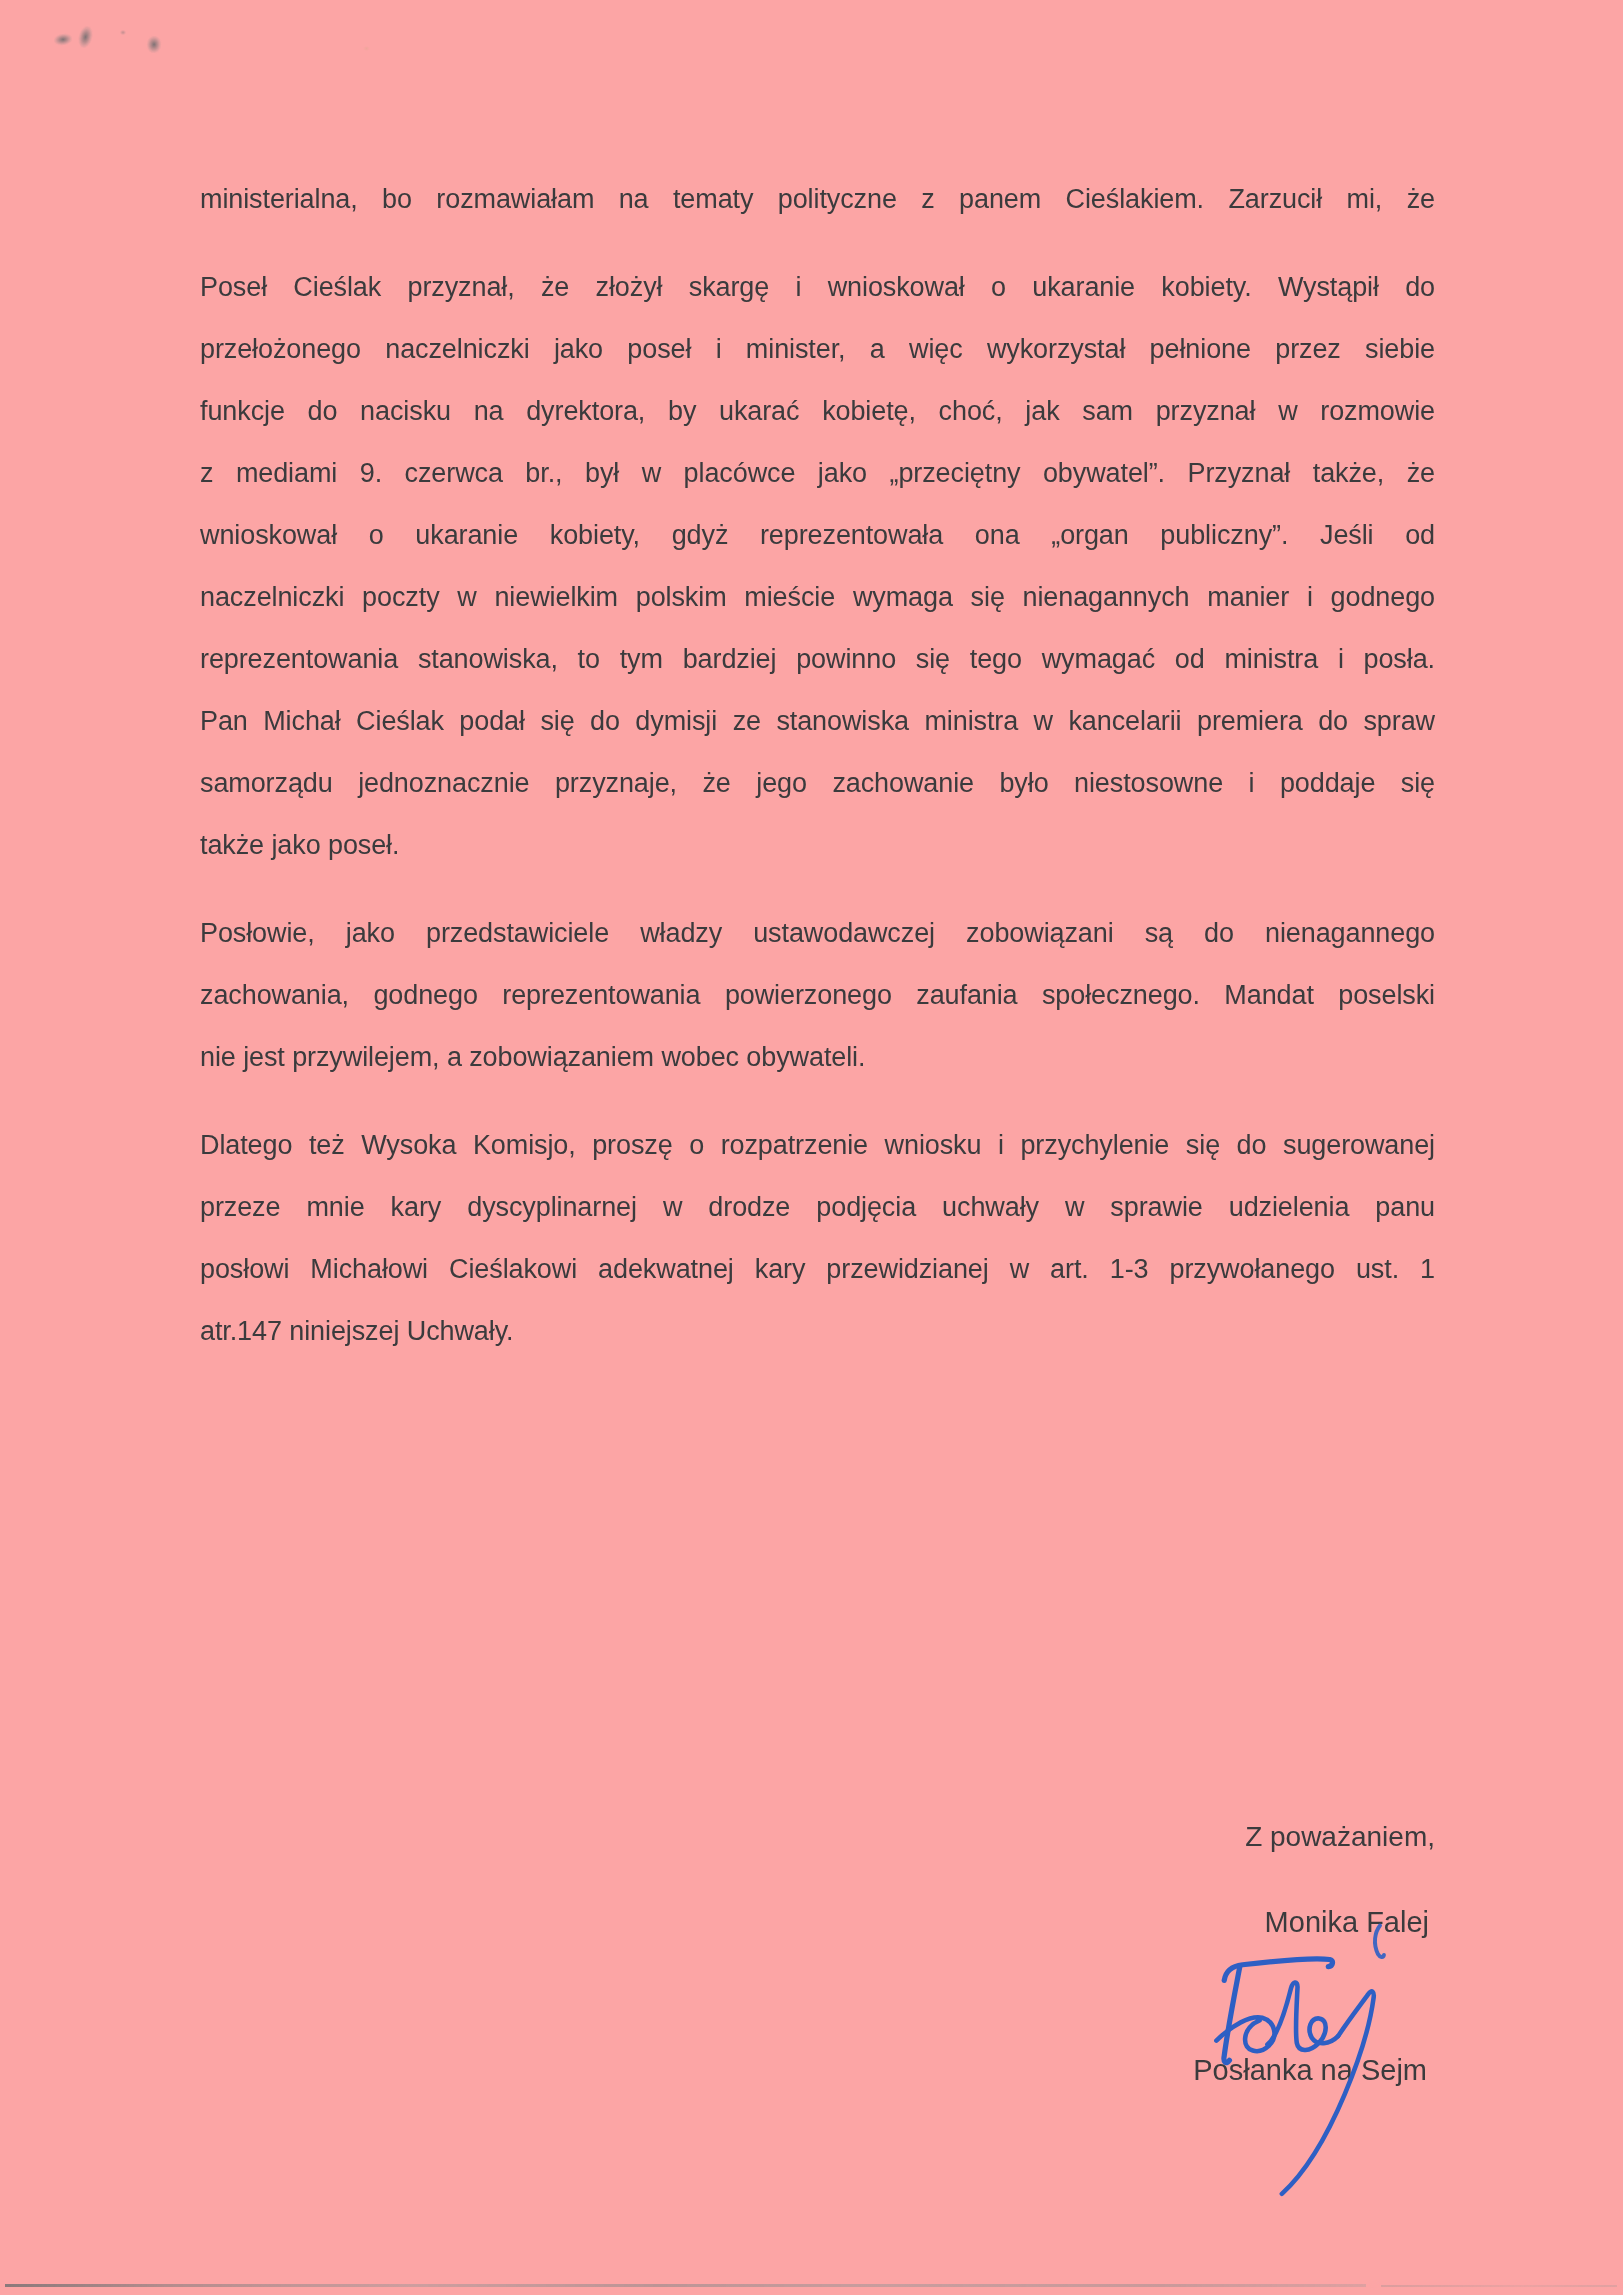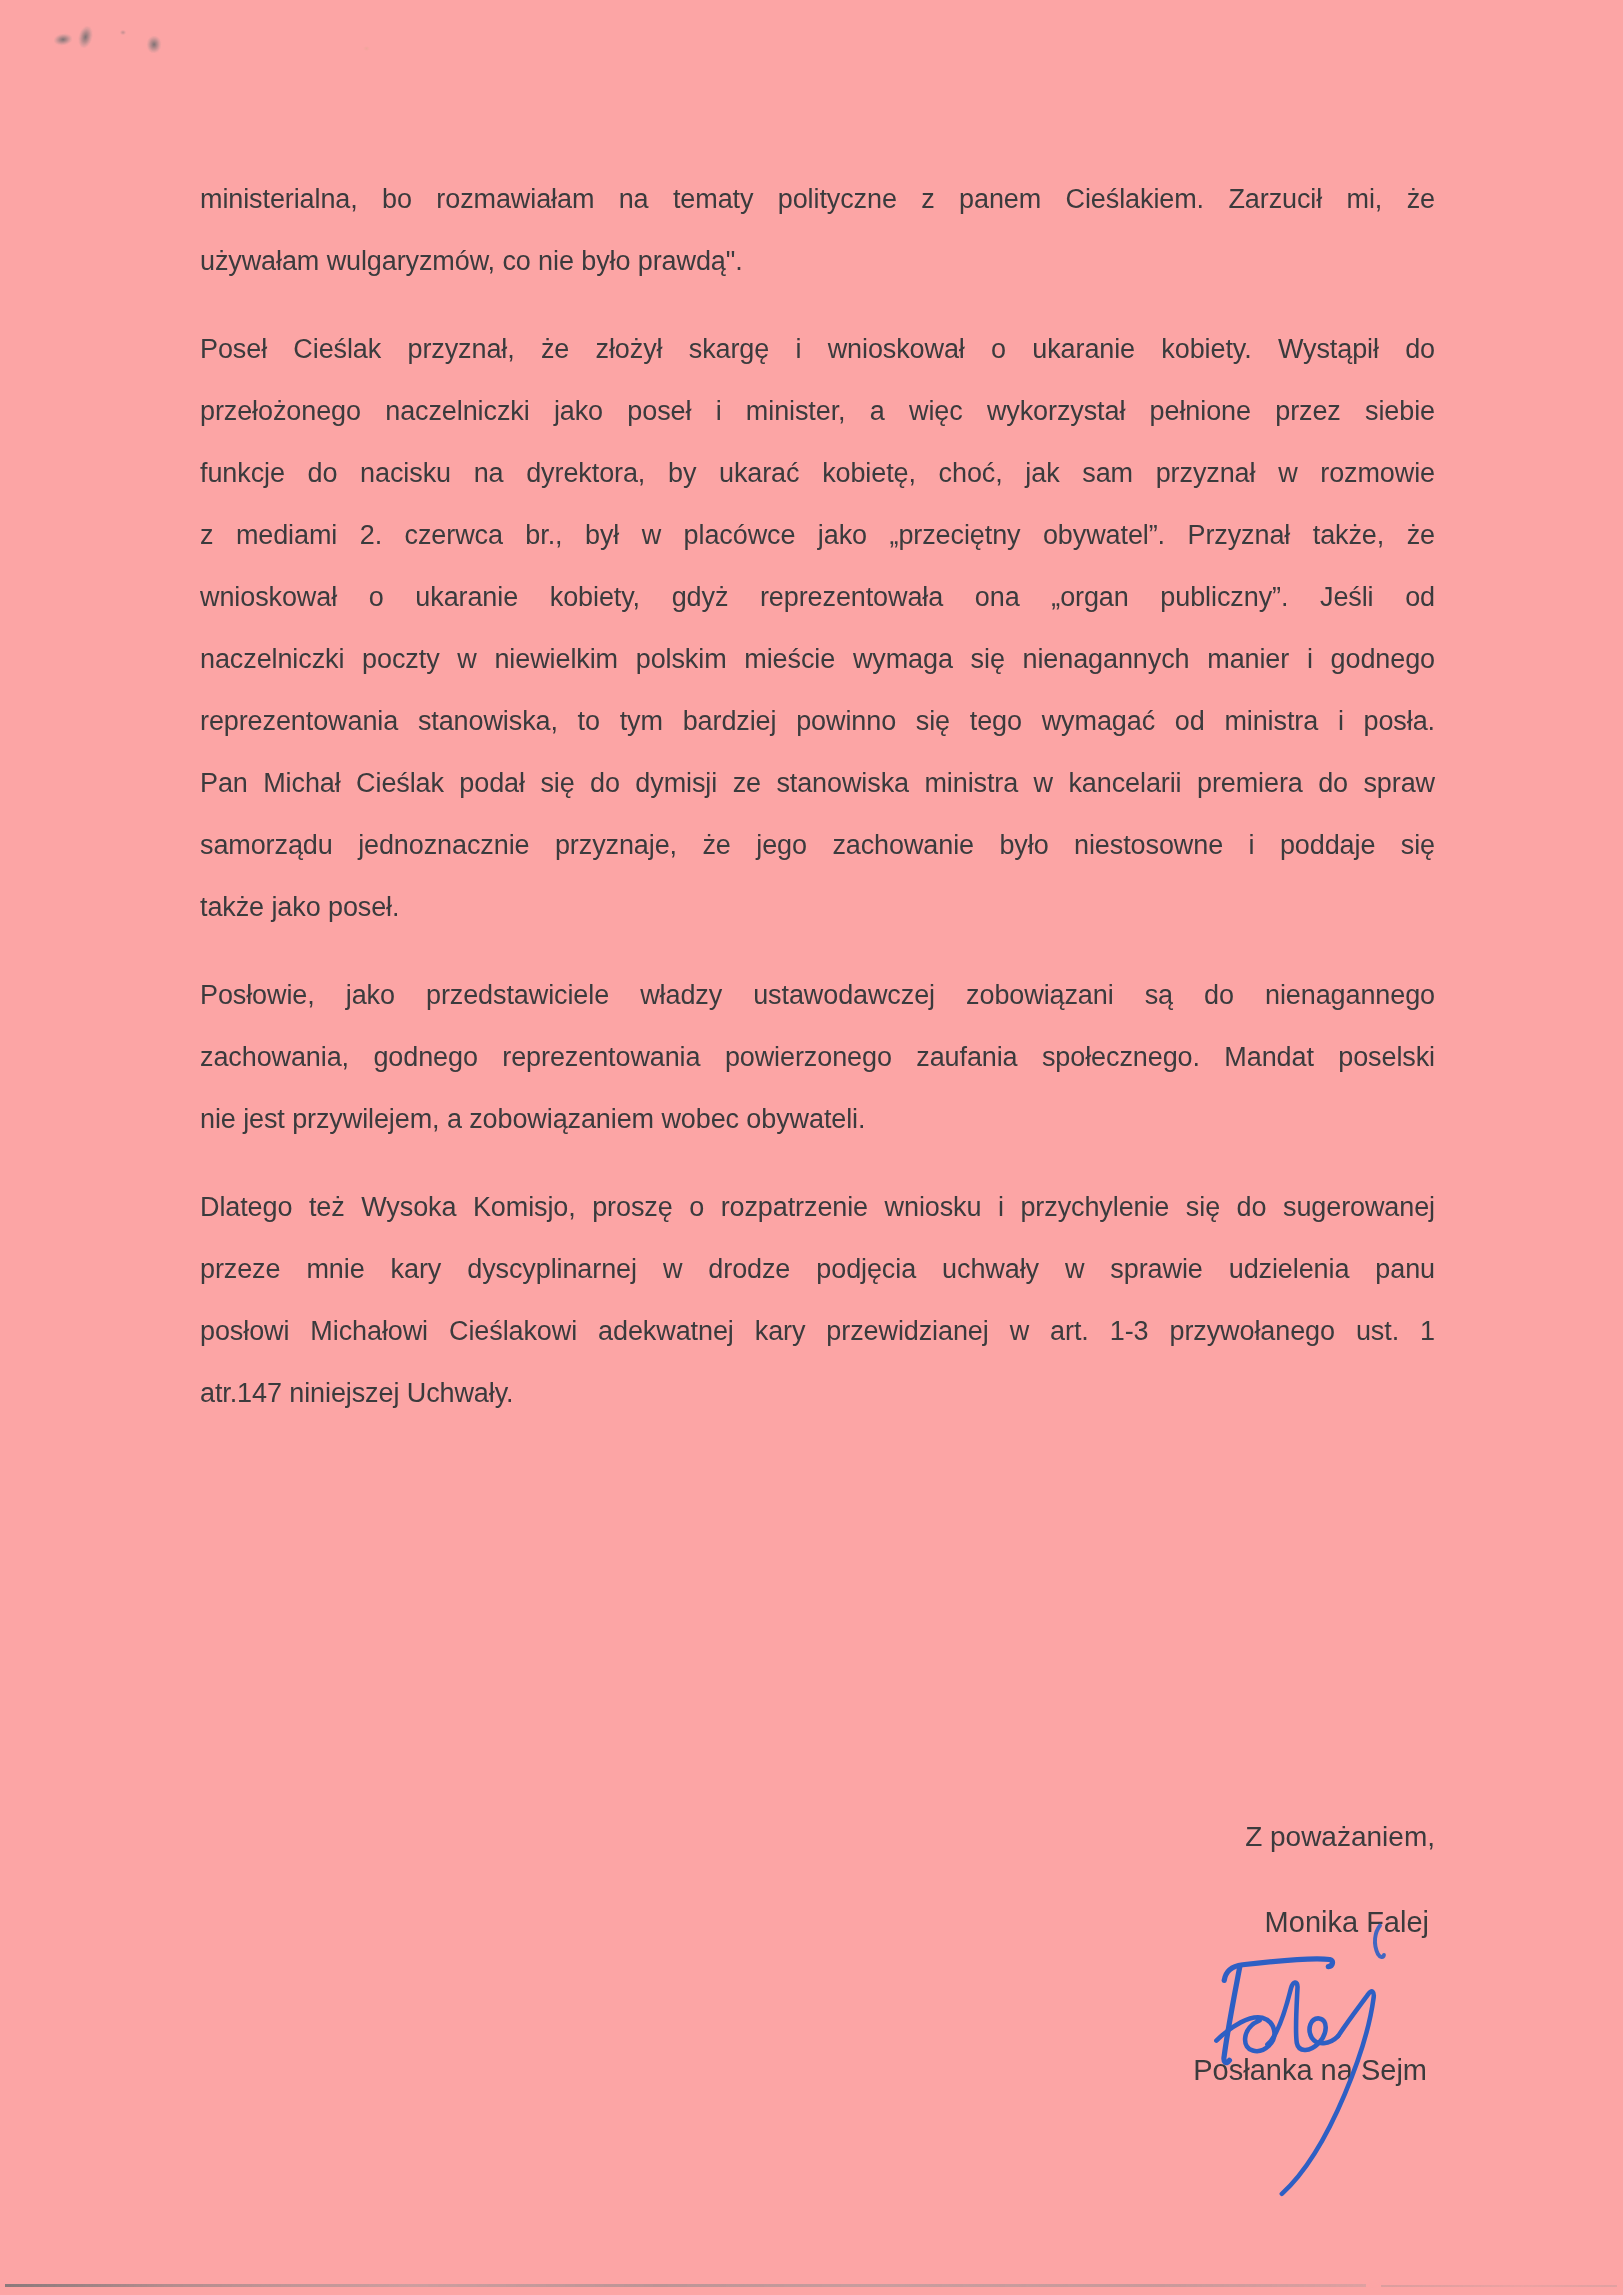--- a/index.html
+++ b/index.html
@@ -84,27 +84,26 @@
   <span class="smudge s1"></span>
   <span class="smudge s2"></span>
   <span class="smudge s3"></span>
   <span class="smudge s4"></span>
   <span class="smudge s5"></span>
 
   <main class="letter-body">
     <div id="paragraphs">
         <div class="para">
           <div class="line">ministerialna, bo rozmawiałam na tematy polityczne z panem Cieślakiem. Zarzucił mi, że</div>
-          <div class="line last">używałam wulgaryzmów, co nie było prawdą".</div>
         </div>
         <div class="para">
           <div class="line">Poseł Cieślak przyznał, że złożył skargę i wnioskował o ukaranie kobiety. Wystąpił do</div>
           <div class="line">przełożonego naczelniczki jako poseł i minister, a więc wykorzystał pełnione przez siebie</div>
           <div class="line">funkcje do nacisku na dyrektora, by ukarać kobietę, choć, jak sam przyznał w rozmowie</div>
-          <div class="line">z mediami 2. czerwca br., był w placówce jako „przeciętny obywatel”. Przyznał także, że</div>
+          <div class="line">z mediami 9. czerwca br., był w placówce jako „przeciętny obywatel”. Przyznał także, że</div>
           <div class="line">wnioskował o ukaranie kobiety, gdyż reprezentowała ona „organ publiczny”. Jeśli od</div>
           <div class="line">naczelniczki poczty w niewielkim polskim mieście wymaga się nienagannych manier i godnego</div>
           <div class="line">reprezentowania stanowiska, to tym bardziej powinno się tego wymagać od ministra i posła.</div>
           <div class="line">Pan Michał Cieślak podał się do dymisji ze stanowiska ministra w kancelarii premiera do spraw</div>
           <div class="line">samorządu jednoznacznie przyznaje, że jego zachowanie było niestosowne i poddaje się</div>
           <div class="line last">także jako poseł.</div>
         </div>
         <div class="para">
           <div class="line">Posłowie, jako przedstawiciele władzy ustawodawczej zobowiązani są do nienagannego</div>
           <div class="line">zachowania, godnego reprezentowania powierzonego zaufania społecznego. Mandat poselski</div>

